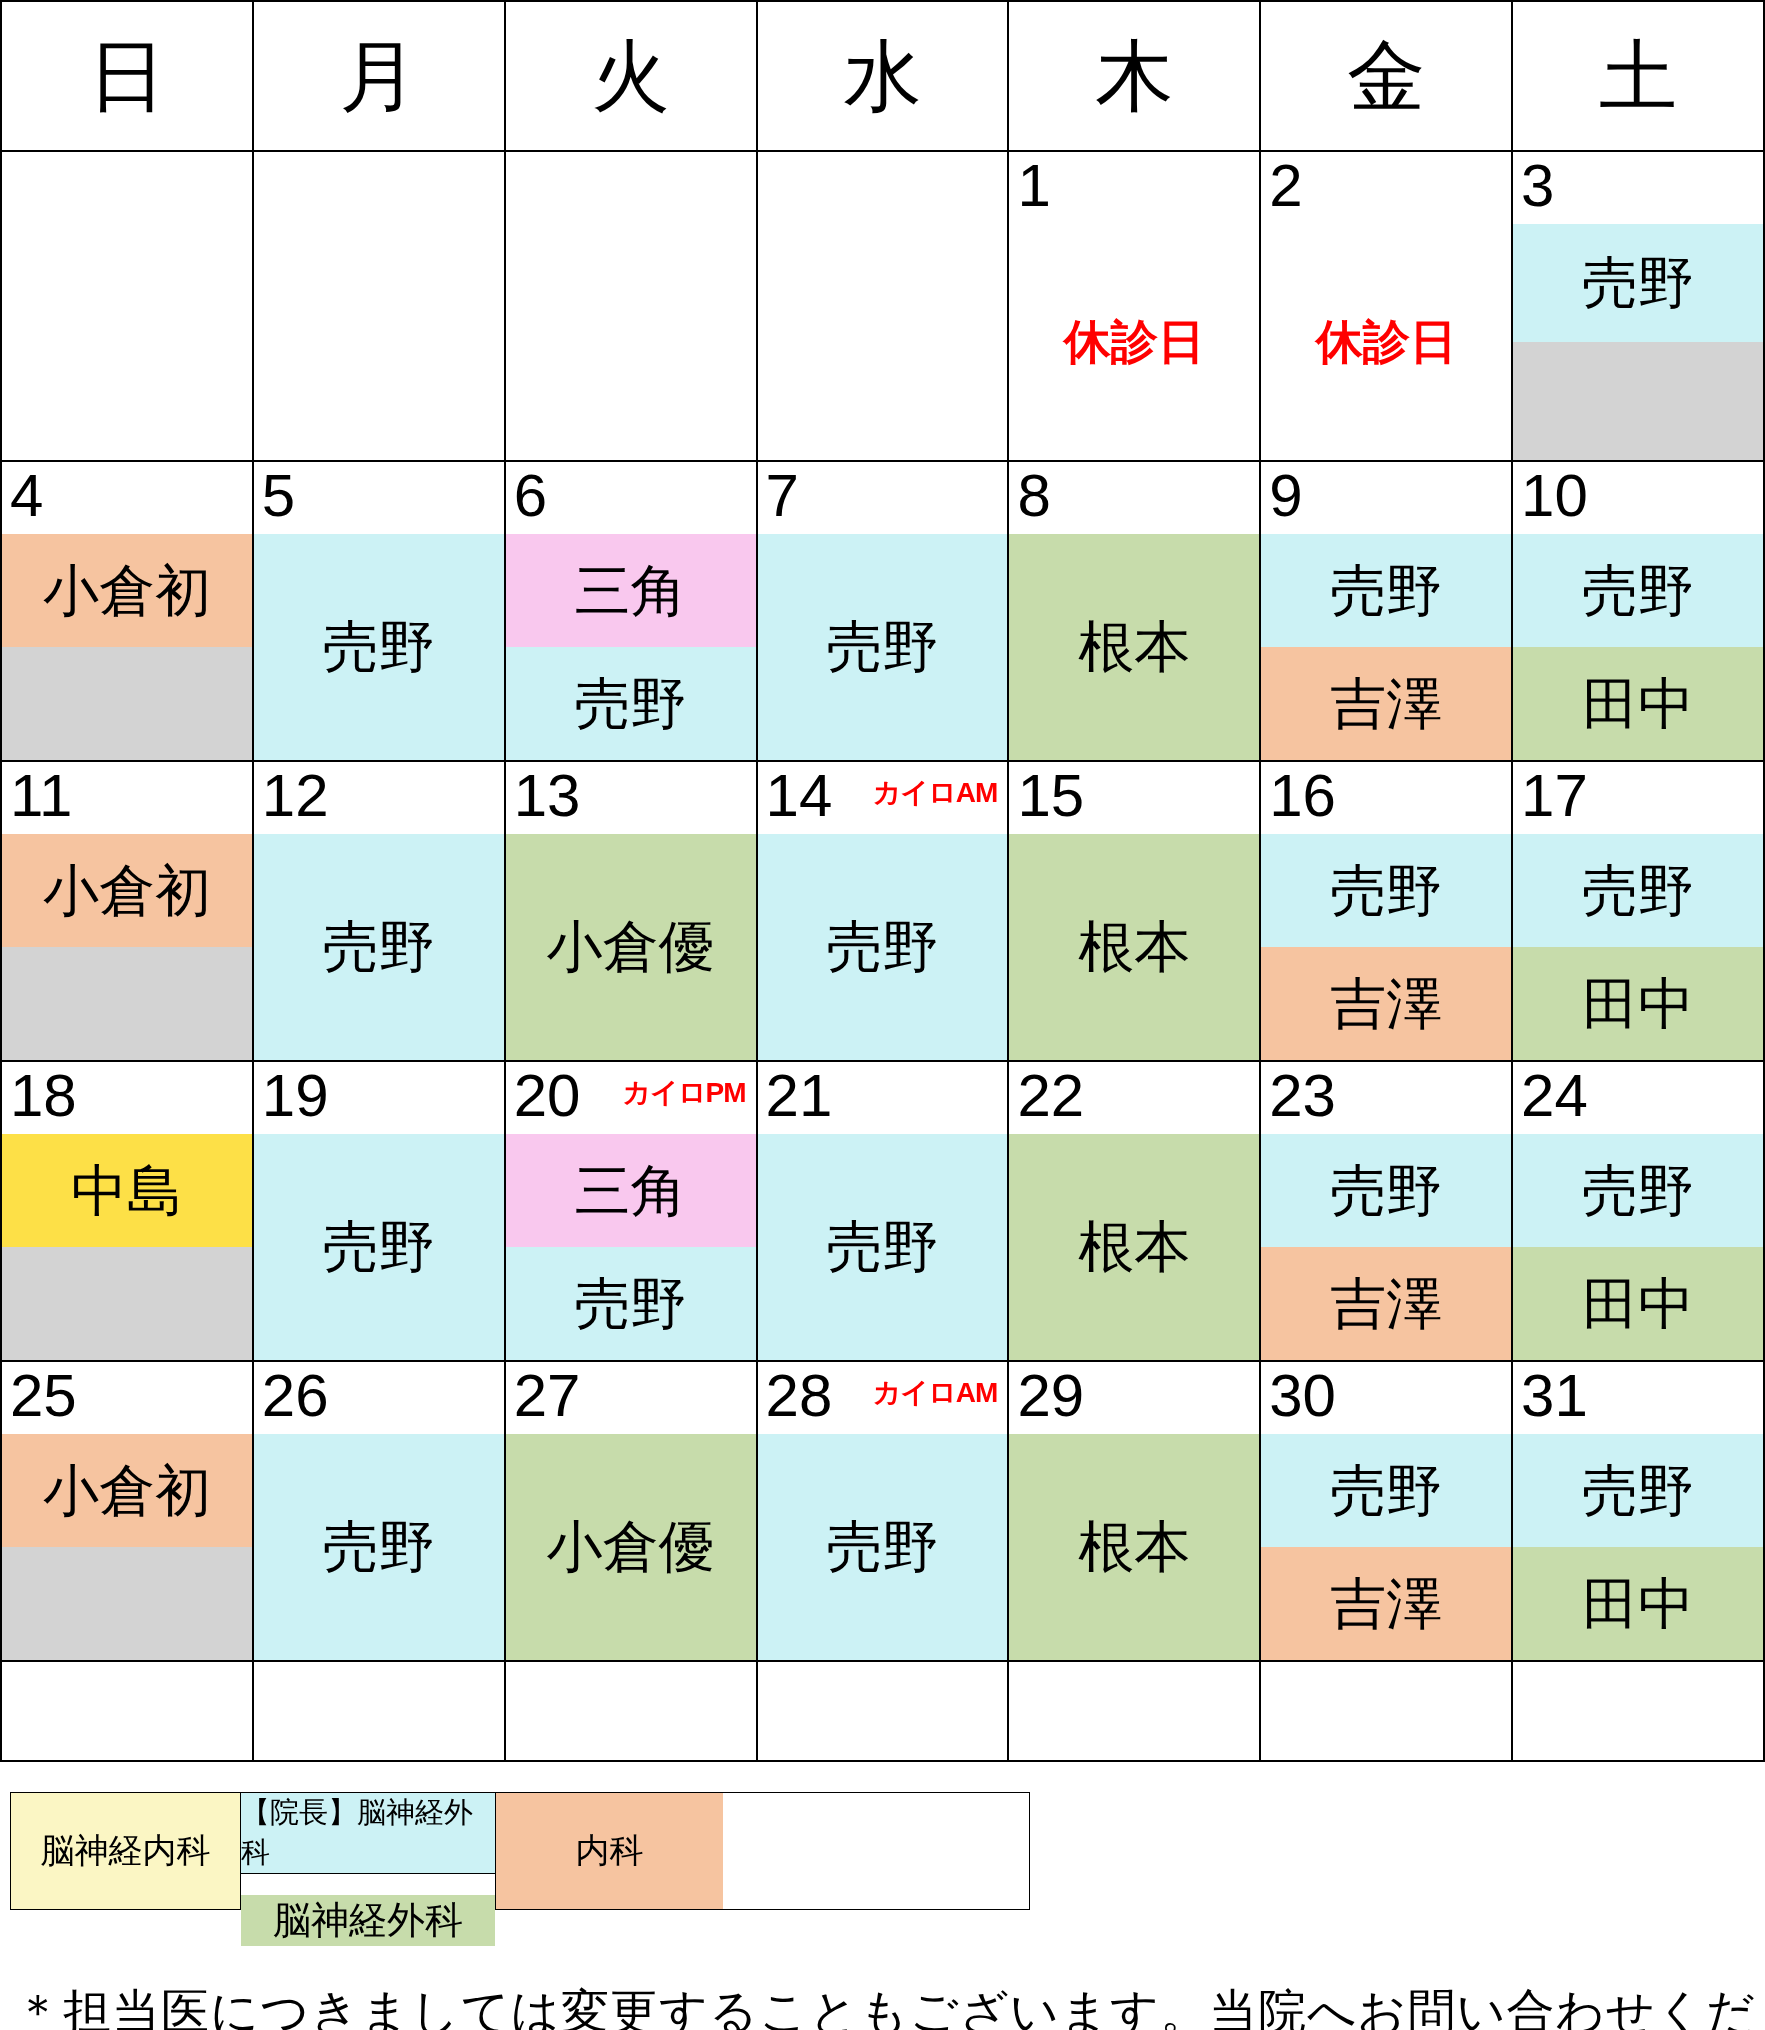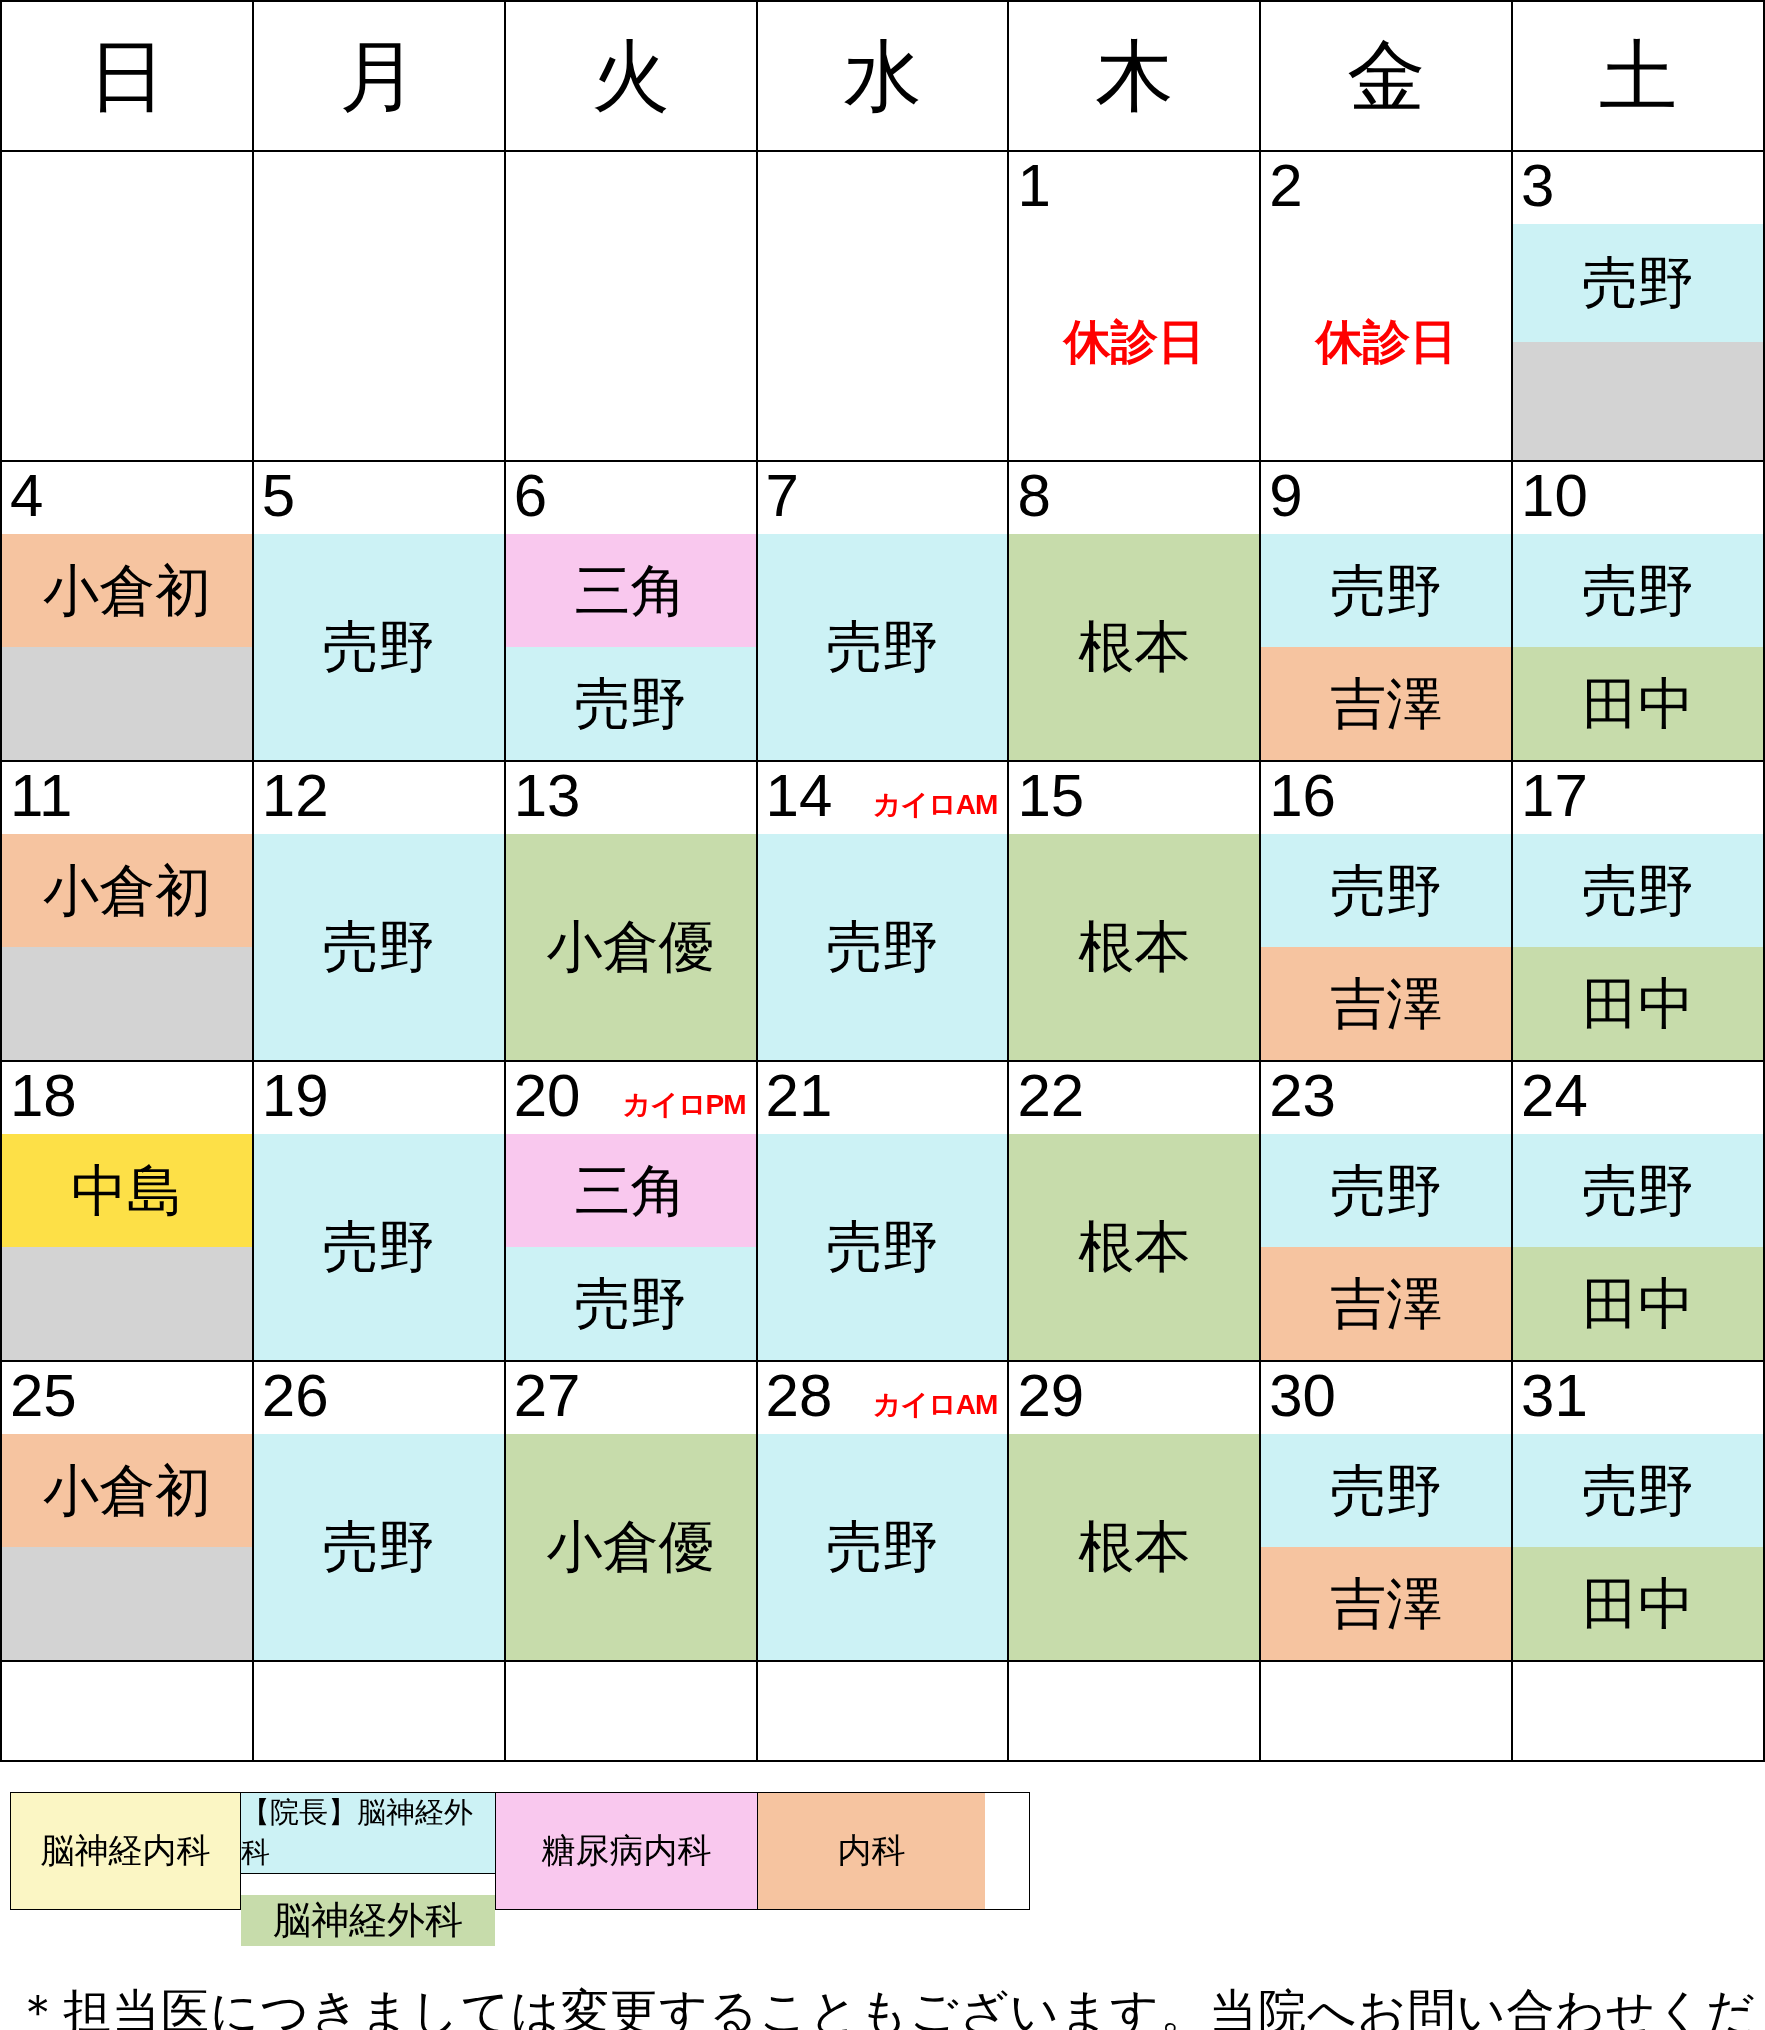--- a/index.html
+++ b/index.html
@@ -46,21 +46,21 @@
   .daynum {
     font-size: 60px;
     line-height: 1.05;
     padding: 2px 0 0 8px;
     height: 72px;
     position: relative;
     z-index: 3;
   }
   .kairo {
     position: absolute;
-    top: 24px;
+    top: 12px;
     right: 10px;
     color: #ff0000;
     font-size: 28px;
     font-weight: bold;
     z-index: 4;
     letter-spacing: -1px;
   }
   .slots {
     position: absolute;
     left: 0;
@@ -392,18 +392,17 @@
         </tr>
       </tbody>
   </table>
 
   <div class="legend">
     <div class="legend-cell" style="width:230px;background:#fbf6c4;">脳神経内科</div>
     <div class="legend-split" style="width:255px;gap:21px;">
       <div style="background:#ccf2f5;">【院長】脳神経外科</div>
       <div style="background:#c7dcab;">脳神経外科</div>
     </div>
-    <div class="legend-cell" style="width:262px;background:#f9c8ee;">糖尿病内科</div>
     <div class="legend-cell" style="width:227px;background:#f6c4a0;">内科</div>
   </div>
 
   <div class="note">＊担当医につきましては変更することもございます。当院へお問い合わせください。</div>
 </div>
 
 </body></html>

